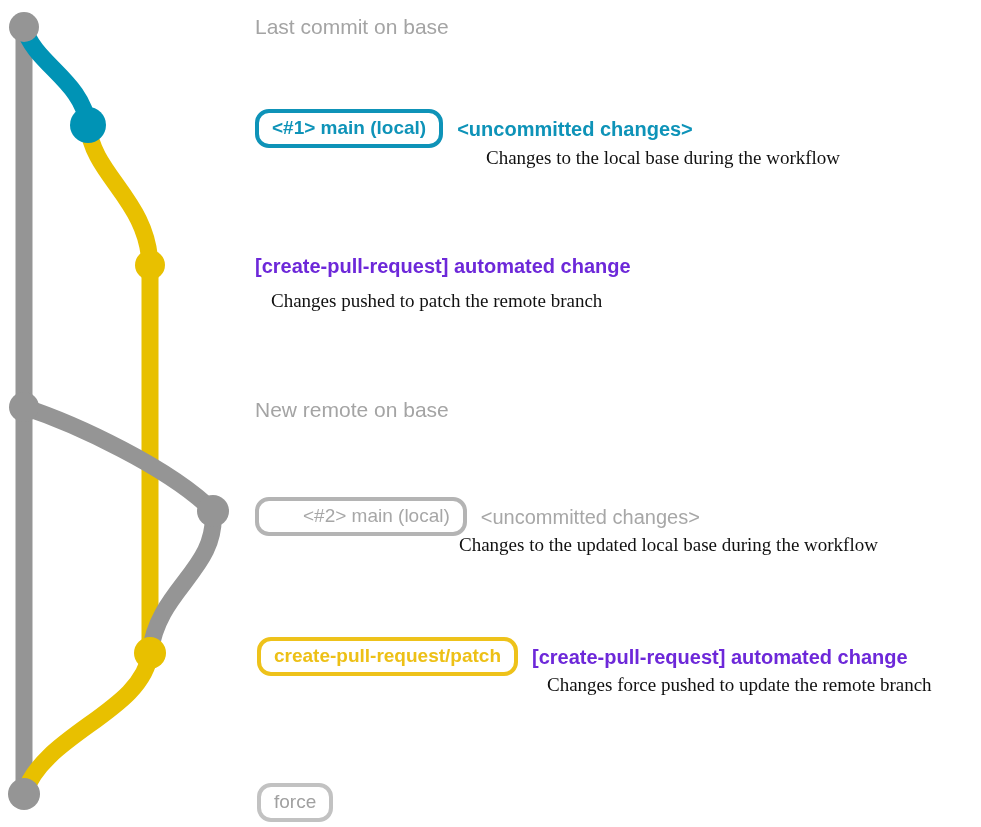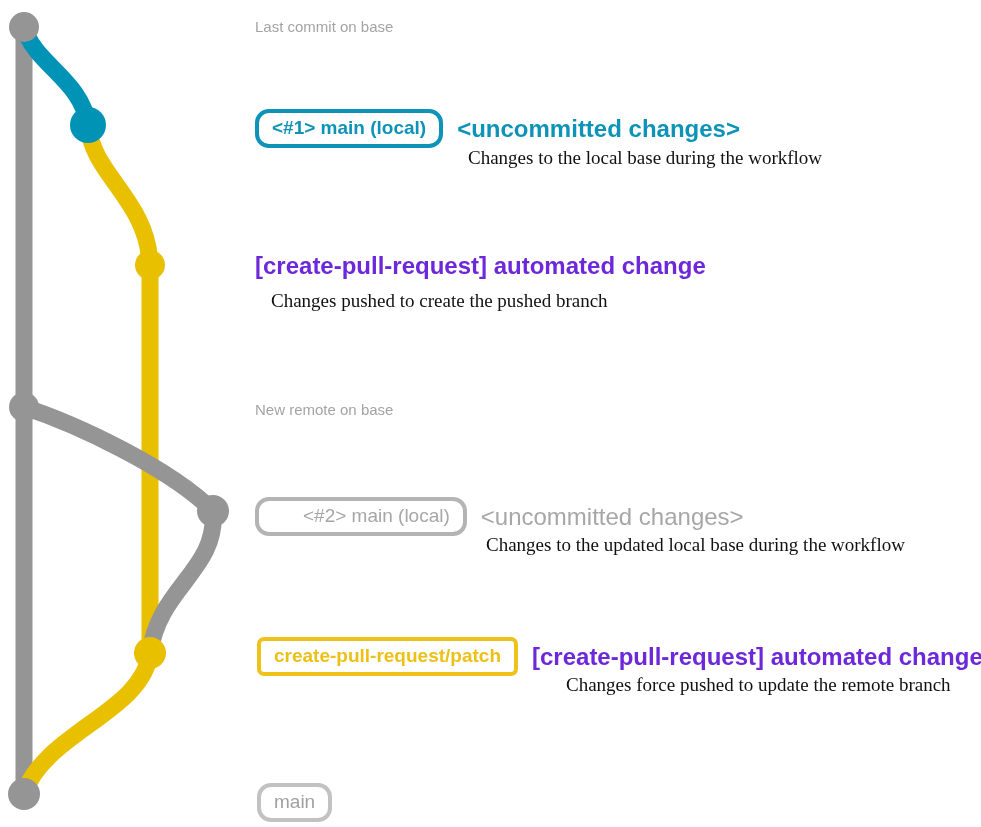--- a/index.html
+++ b/index.html
@@ -46,28 +46,27 @@
   }
   .pill.gray {
     border-color: #b4b4b4;
     color: #a7a7a7;
     padding-left: 44px;
   }
   .pill.yellow {
     border-color: #eec21a;
     color: #edc016;
     font-weight: bold;
-    border-radius: 7px;
   }
   .pill.plain {
     border-color: #c2c2c2;
     color: #a0a0a0;
   }
   .headline {
-    font-size: 24px;
+    font-size: 20px;
     line-height: 22px;
     white-space: nowrap;
   }
   .headline.blue {
     color: #0e93b8;
     font-weight: bold;
   }
   .headline.gray {
     color: #a7a7a7;
   }
@@ -81,21 +80,21 @@
   .caption {
     position: absolute;
     font-family: "Liberation Serif", serif;
     font-size: 19px;
     line-height: 21px;
     color: #111111;
     white-space: nowrap;
   }
   .standalone-title {
     position: absolute;
-    font-size: 15px;
+    font-size: 21px;
     line-height: 23px;
     color: #a4a4a4;
     white-space: nowrap;
   }
   .gap {
     display: inline-block;
     width: 14px;
   }
 </style>
 </head>
@@ -130,39 +129,39 @@
   </g>
 </svg>
 
 <div class="standalone-title" style="left:255px; top:15px;">Last commit on base</div>
 
 <div class="row" style="left:255px; top:109px;">
   <span class="pill blue">&lt;#1&gt; main (local)</span>
   <span class="gap"></span>
   <span class="headline blue">&lt;uncommitted changes&gt;</span>
 </div>
-<div class="caption" style="left:468px; top:147px;">Changes to the local base during the workflow</div>
+<div class="caption" style="left:486px; top:147px;">Changes to the local base during the workflow</div>
 
 <div class="row" style="left:255px; top:255px;">
   <span class="headline yellow">[create-pull-request] automated change</span>
 </div>
-<div class="caption" style="left:271px; top:290px;">Changes pushed to create the pushed branch</div>
+<div class="caption" style="left:271px; top:290px;">Changes pushed to patch the remote branch</div>
 
 <div class="standalone-title" style="left:255px; top:398px;">New remote on base</div>
 
 <div class="row" style="left:255px; top:497px;">
   <span class="pill gray">&lt;#2&gt; main (local)</span>
   <span class="gap"></span>
   <span class="headline gray">&lt;uncommitted changes&gt;</span>
 </div>
-<div class="caption" style="left:486px; top:534px;">Changes to the updated local base during the workflow</div>
+<div class="caption" style="left:459px; top:534px;">Changes to the updated local base during the workflow</div>
 
 <div class="row" style="left:257px; top:637px;">
   <span class="pill yellow">create-pull-request/patch</span>
   <span class="gap"></span>
   <span class="headline yellow">[create-pull-request] automated change</span>
 </div>
-<div class="caption" style="left:566px; top:674px;">Changes force pushed to update the remote branch</div>
+<div class="caption" style="left:547px; top:674px;">Changes force pushed to update the remote branch</div>
 
 <div class="row" style="left:257px; top:783px;">
-  <span class="pill plain">main</span>
+  <span class="pill plain">force</span>
   <span class="gap"></span>
 </div>
 
 </body></html>

